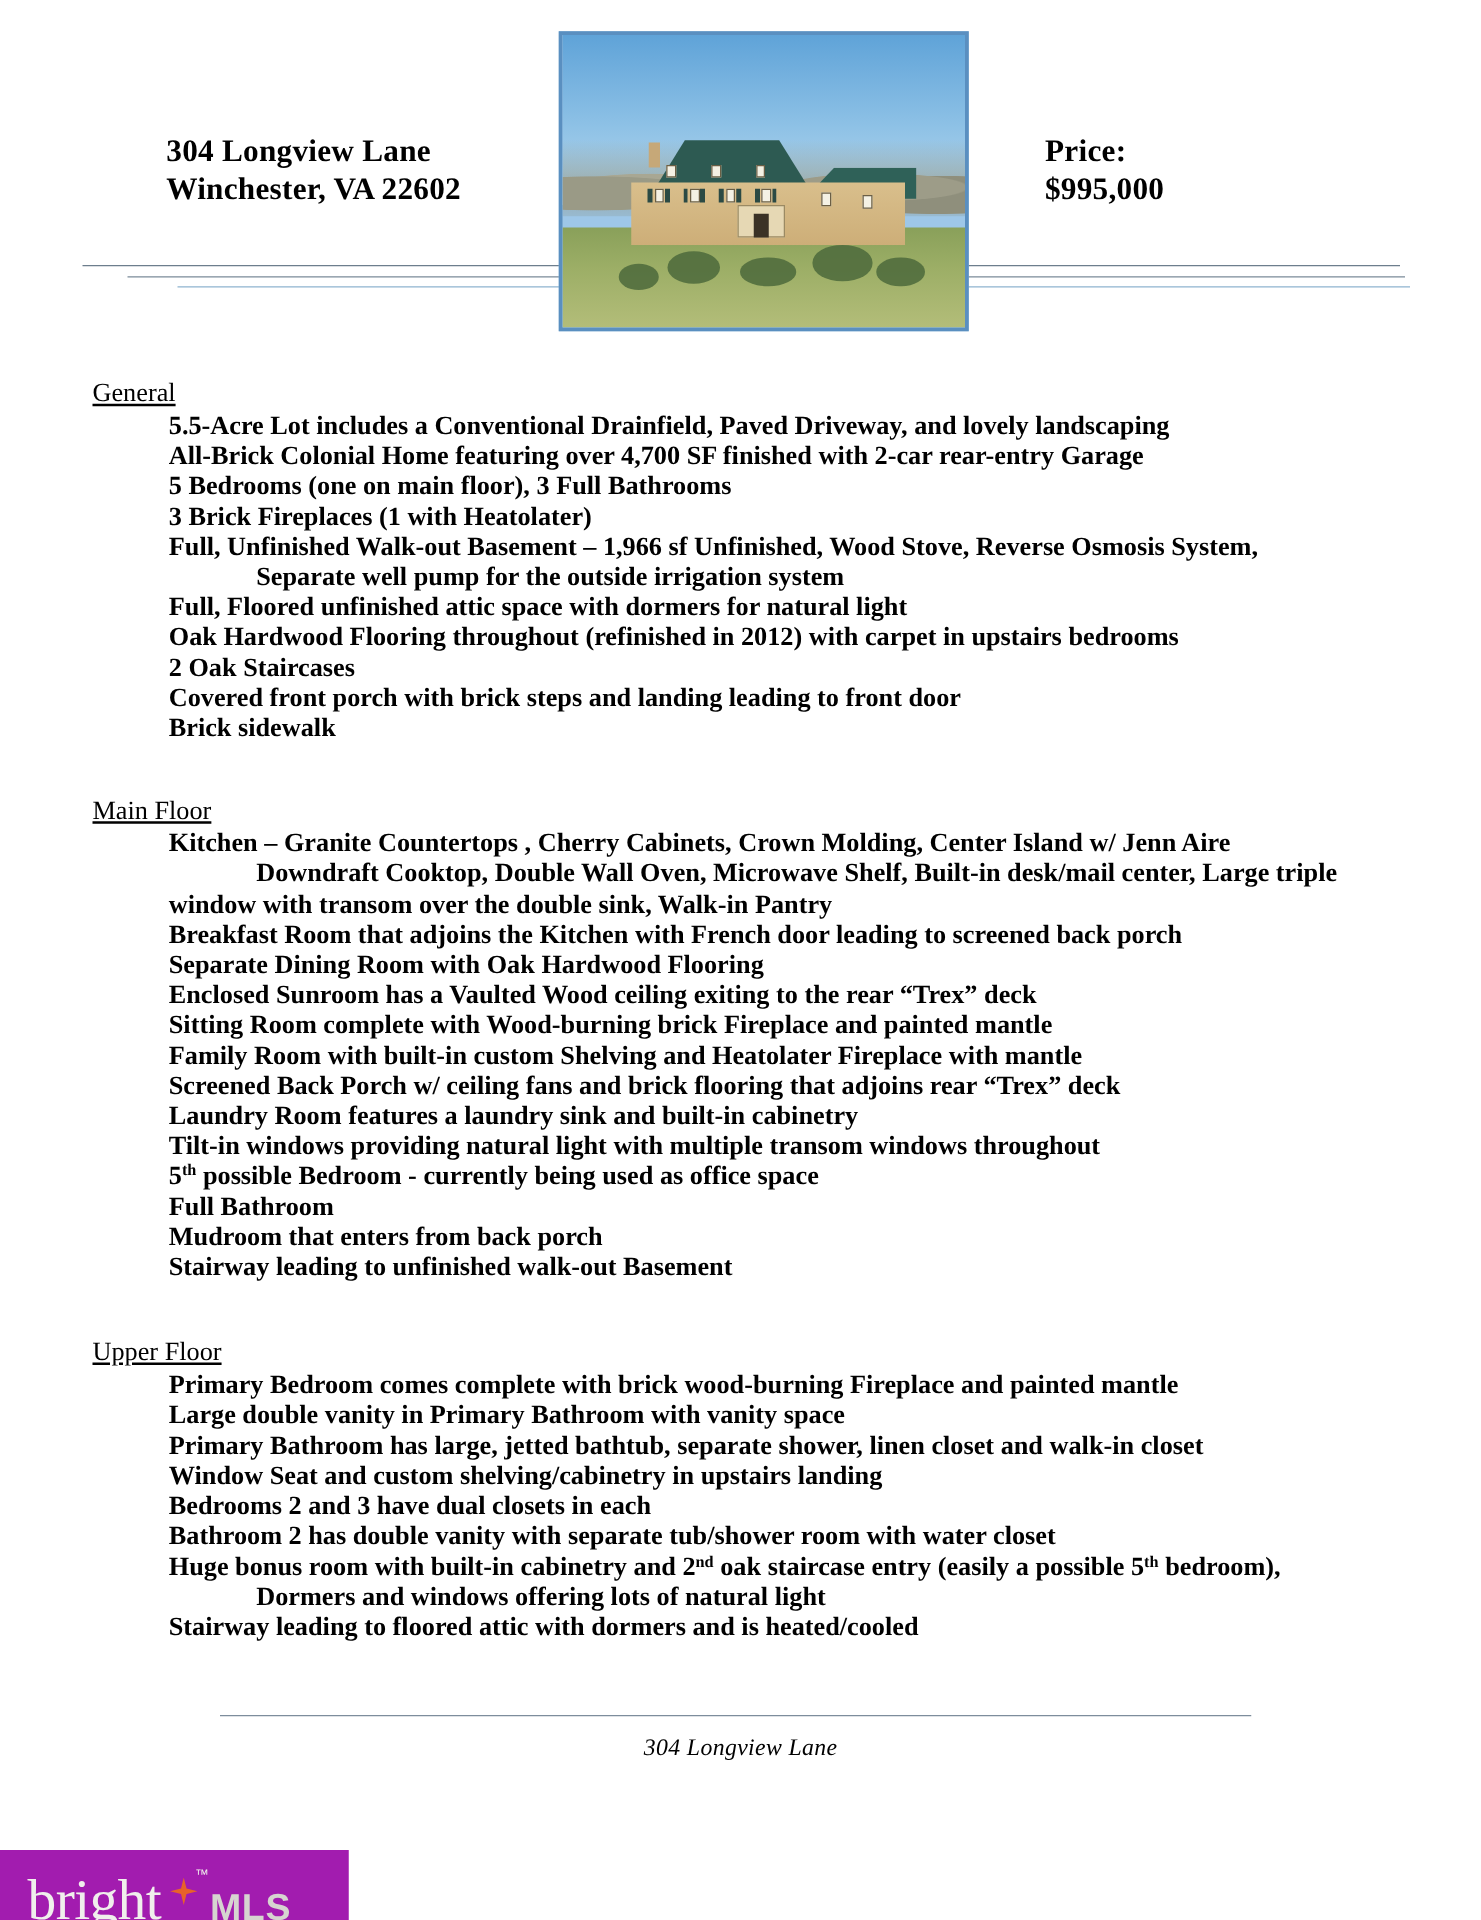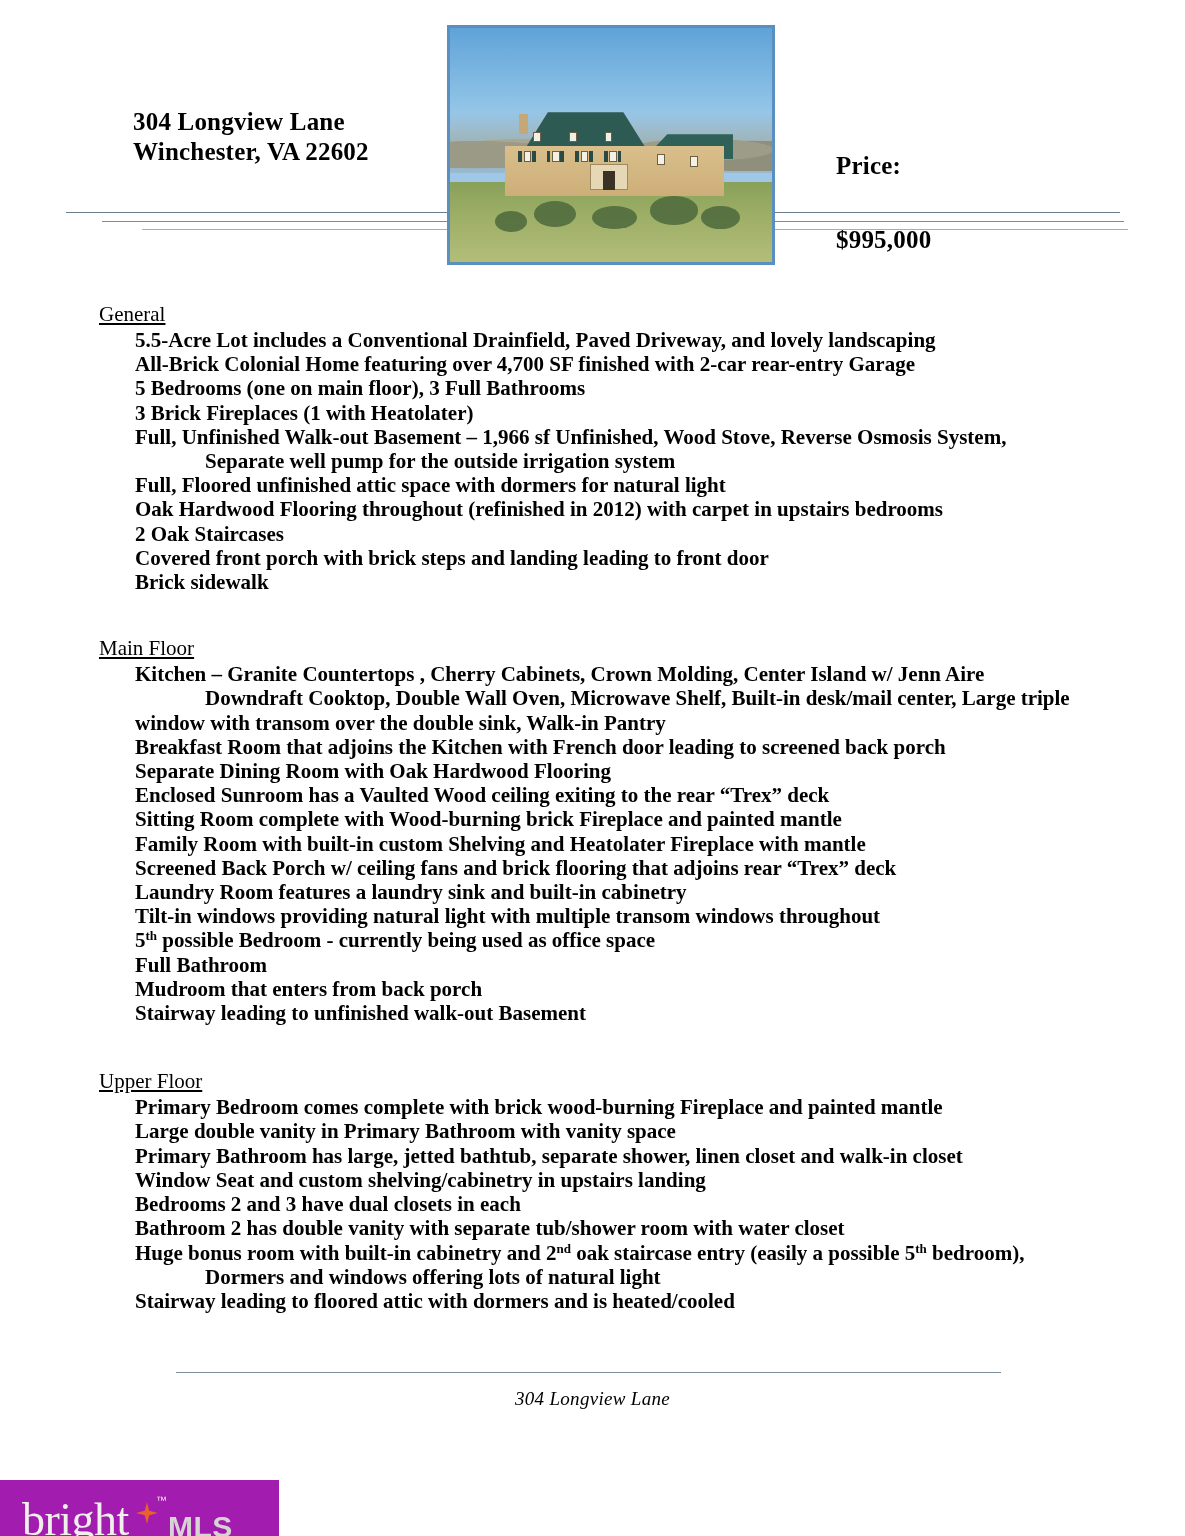--- a/index.html
+++ b/index.html
@@ -37,21 +37,21 @@
 
   .price-block {
     position: absolute;
     left: 836px;
     top: 107px;
     font-weight: bold;
     font-size: 25px;
     line-height: 30px;
     letter-spacing: 0.2px;
   }
-  .price-line { white-space: nowrap; margin-top: 44px; }
+  .price-line { white-space: nowrap; }
 
   
   .photo-frame {
     position: absolute;
     left: 447px;
     top: 25px;
     width: 328px;
     height: 240px;
     border: 3px solid #5a8fc0;
     box-sizing: border-box;
@@ -184,21 +184,21 @@
   .content {
     position: absolute;
     left: 0;
     top: 300px;
     width: 1185px;
     font-size: 21px;
     line-height: 24.2px;
   }
   .section { margin-bottom: 0; }
   .section-heading {
-    margin-left: 99px;
+    margin-left: 74px;
     font-size: 21px;
     line-height: 26px;
     text-decoration: underline;
     text-underline-offset: 2px;
     display: inline-block;
   }
   .section-heading-wrap { line-height: 28px; }
   .items { margin: 0; padding: 0; list-style: none; }
   .item {
     margin-left: 135px;

